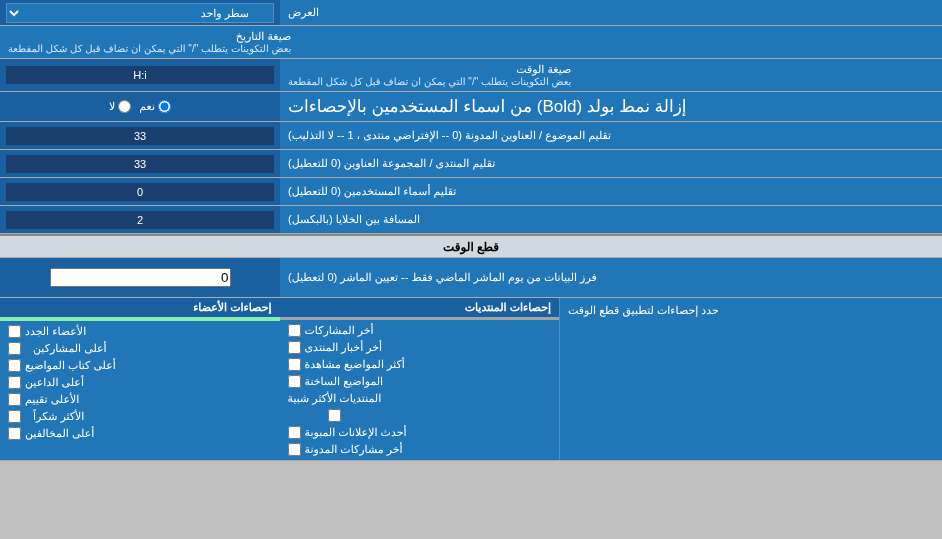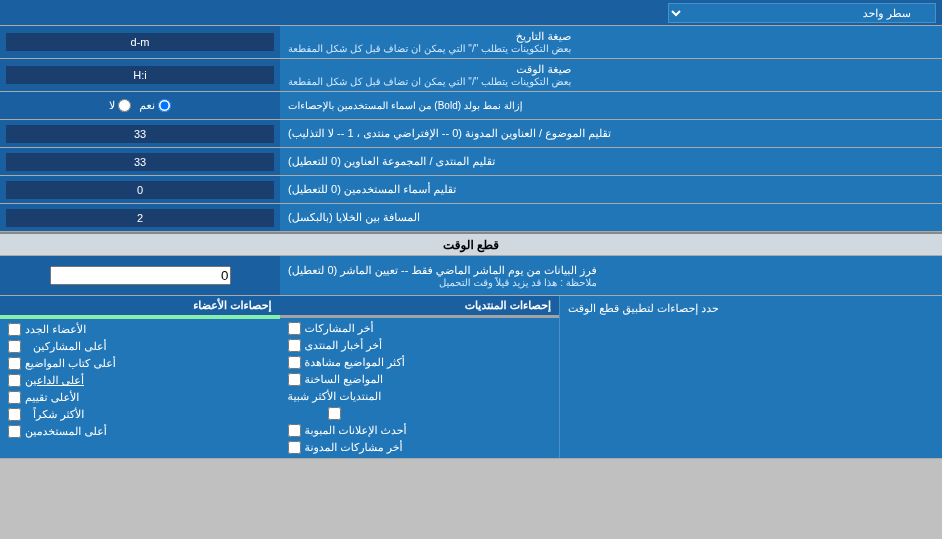--- a/index.html
+++ b/index.html
@@ -96,21 +96,21 @@
       min-height: 28px;
     }
     .radio-label {
       background: #2176b8;
       color: #fff;
       padding: 4px 8px;
       display: flex;
       align-items: center;
       justify-content: flex-end;
       text-align: right;
-      font-size: 10px;
+      font-size: 17px;
       flex: 1;
     }
     .radio-input {
       background: #1a5fa0;
       width: 280px;
       min-width: 280px;
       display: flex;
       align-items: center;
       justify-content: center;
       gap: 8px;
@@ -174,34 +174,32 @@
       font-size: 10px;
       color: #cce;
     }
   </style>
 </head>
 <body>
 
 <div class="main-container">
 
   <div class="header-row">
+    <div class="header-label">العرض</div>
     <div class="header-select-area">
       <select><option>سطر واحد</option><option>سطران</option><option>ثلاثة أسطر</option></select>
     </div>
   </div>
 
   <div class="row">
     <div class="row-label">
       <div>
         <div>صيغة التاريخ</div>
         <small>بعض التكوينات يتطلب "/" التي يمكن ان تضاف قبل كل شكل المقطعة</small>
       </div>
-    </div>
-    <div class="row-input">
-      <input type="text" value="d-m" style="">
     </div>
   </div>
 
   <div class="row">
     <div class="row-label">
       <div>
         <div>صيغة الوقت</div>
         <small>بعض التكوينات يتطلب "/" التي يمكن ان تضاف قبل كل شكل المقطعة</small>
       </div>
     </div>
@@ -253,21 +251,20 @@
   </div>
 
   <div class="section-header">
     <span>قطع الوقت</span>
   </div>
 
   <div class="snapshot-row">
     <div class="row-label">
       <div>
         <div>فرز البيانات من يوم الماشر الماضي فقط -- تعيين الماشر (0 لتعطيل)</div>
-        <small class="note-text">ملاحظة : هذا قد يزيد قيلاً وقت التحميل</small>
       </div>
     </div>
     <div class="snapshot-input">
       <input type="text" value="0" style="">
     </div>
   </div>
 
   <div style="display:flex; border-bottom:1px solid #aaa;">
 
     <div style="flex:1; background:#2176b8; color:#fff; font-size:11px; padding:6px 8px; text-align:right; display:flex; align-items:flex-start; justify-content:flex-end;">
@@ -339,40 +336,40 @@
                 <input type="checkbox" style="">
               </label>
             </div>
             <div class="checkbox-item">
               <label style="display: flex; align-items: center; gap: 4px; cursor: pointer; color: rgb(255, 255, 255); font-size: 11px;">
                 <span>أعلى كتاب المواضيع</span>
                 <input type="checkbox" style="">
               </label>
             </div>
             <div class="checkbox-item">
-              <label style="display: flex; align-items: center; gap: 4px; cursor: pointer; color: rgb(255, 255, 255); font-size: 11px; text-decoration: underline;">
+              <label style="display: flex; align-items: center; gap: 4px; cursor: pointer; color: rgb(255, 255, 255); font-size: 11px;">
                 <span>أعلى الداعين</span>
                 <input type="checkbox" style="">
               </label>
             </div>
             <div class="checkbox-item">
               <label style="display: flex; align-items: center; gap: 4px; cursor: pointer; color: rgb(255, 255, 255); font-size: 11px;">
                 <span>الأعلى تقييم</span>
                 <input type="checkbox" style="">
               </label>
             </div>
             <div class="checkbox-item">
               <label style="display: flex; align-items: center; gap: 12px; cursor: pointer; color: rgb(255, 255, 255); font-size: 11px;">
                 <span>الأكثر شكراً</span>
                 <input type="checkbox" style="">
               </label>
             </div>
             <div class="checkbox-item">
               <label style="display: flex; align-items: center; gap: 4px; cursor: pointer; color: rgb(255, 255, 255); font-size: 11px;">
-                <span>أعلى المستخدمين</span>
+                <span>أعلى المخالفين</span>
                 <input type="checkbox" style="">
               </label>
             </div>
           </div>
       </div>
     </div>
   </div>
 
 </div>
 

